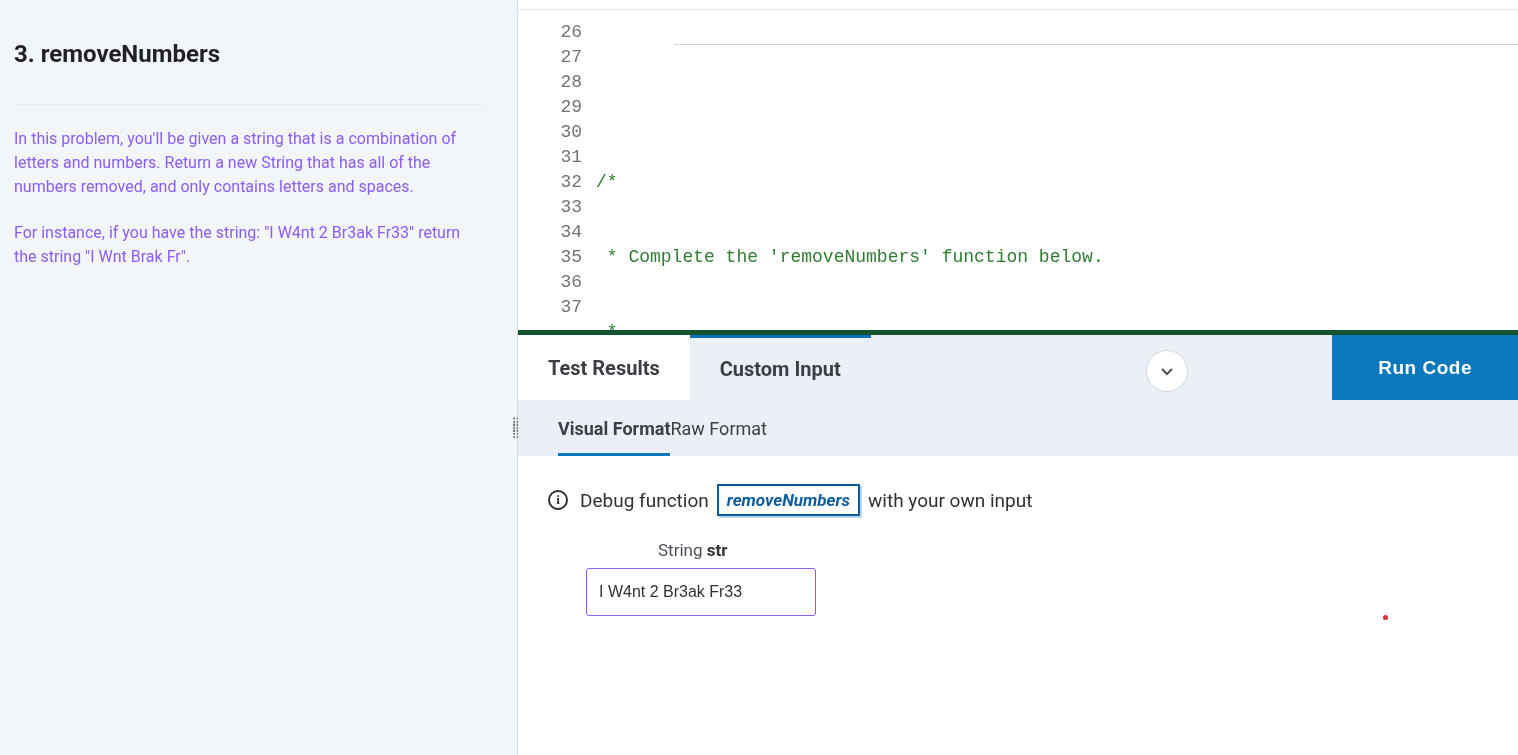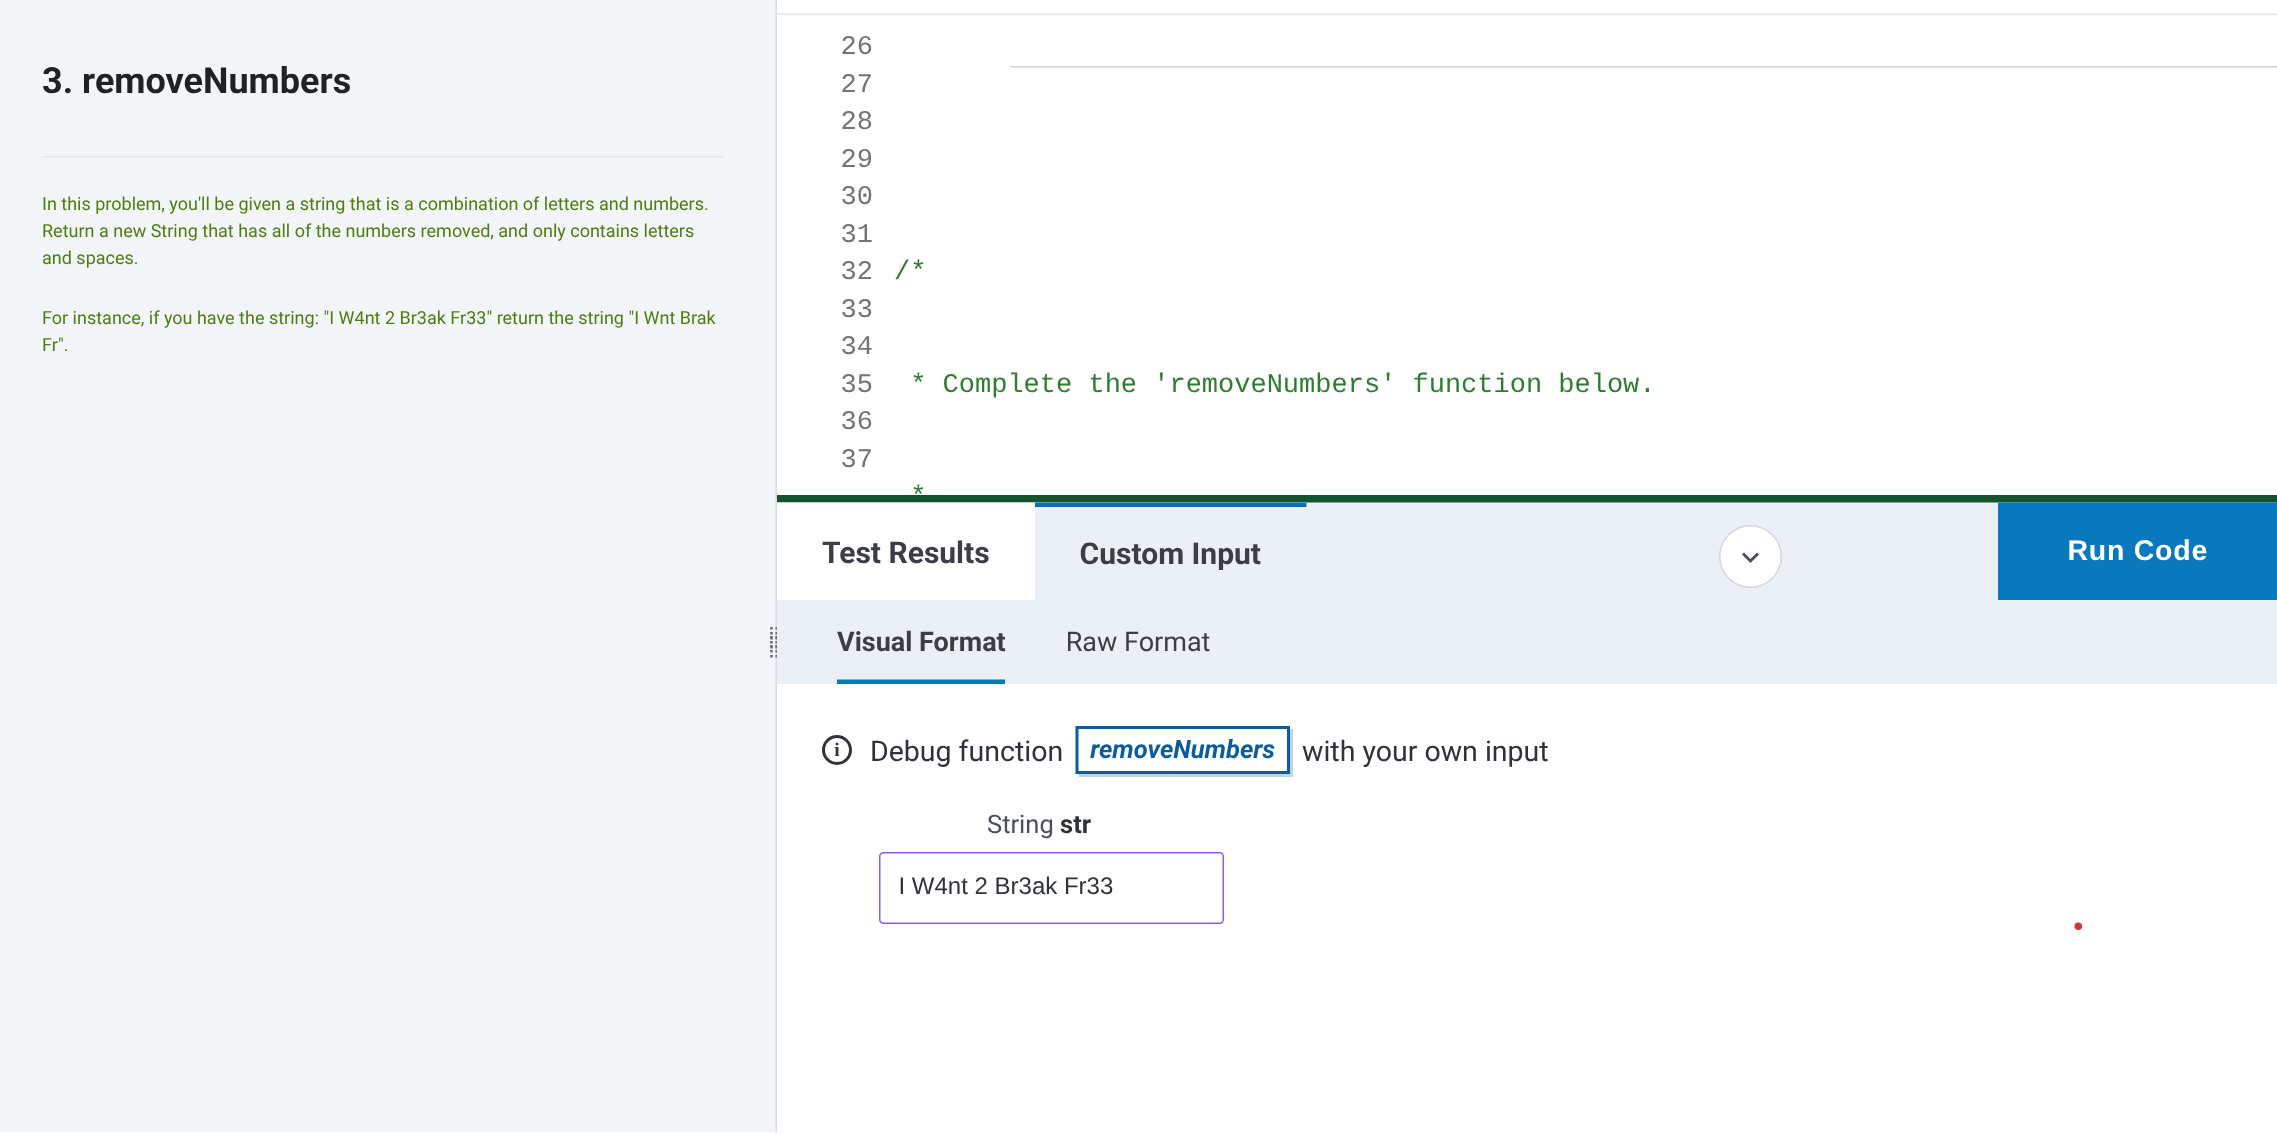--- a/index.html
+++ b/index.html
@@ -8,40 +8,40 @@
       width: 1518px;
       height: 755px;
       overflow: hidden;
       display: flex;
       background: #fff;
     }
     
     .left-panel {
       width: 518px;
       background: #f3f6f9;
-      padding: 40px 34px 20px 28px;
+      padding: 40px 34px 20px 14px;
       border-right: 1px solid #d6dde6;
       position: relative;
     }
     .problem-title {
       font-size: 24px;
       font-weight: 700;
       color: #1f2124;
       margin-bottom: 24px;
       padding-bottom: 12px;
     }
     .title-divider {
       border: none;
       border-top: 1px solid #e4e9ee;
       margin-bottom: 22px;
     }
     .problem-desc {
-      font-size: 12px;
+      font-size: 16px;
       line-height: 1.5;
-      color: #4d7c0f;
+      color: #8b5cf6;
     }
     .problem-desc p { margin-bottom: 22px; }
     
     .resize-handle {
       position: absolute;
       right: -7px;
       top: 420px;
       width: 14px;
       display: flex;
       flex-direction: column;
@@ -161,21 +161,20 @@
       padding: 0 46px;
       display: flex;
       align-items: center;
       border: none;
       cursor: pointer;
       letter-spacing: 0.5px;
     }
     
     .sub-tabs {
       display: flex;
-      gap: 40px;
       padding: 18px 40px 0 40px;
       background: #eaf0f6;
       font-size: 18px;
     }
     .sub-tab {
       padding-bottom: 14px;
       cursor: pointer;
       color: #3b3f45;
     }
     .sub-tab.active {

